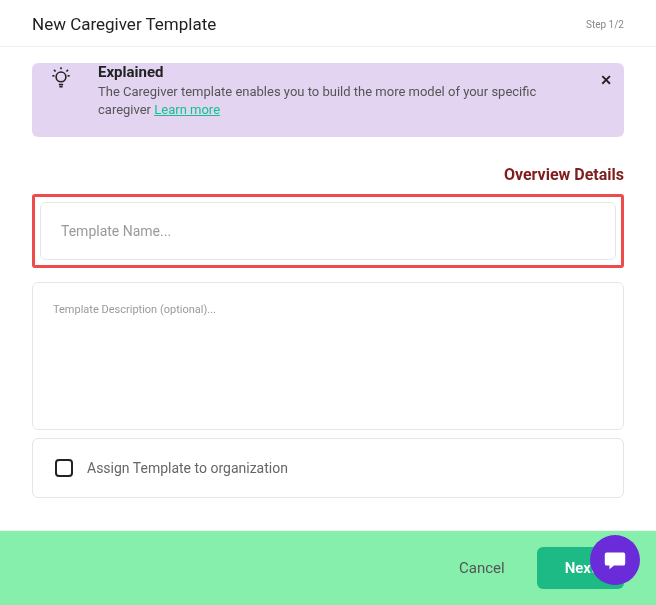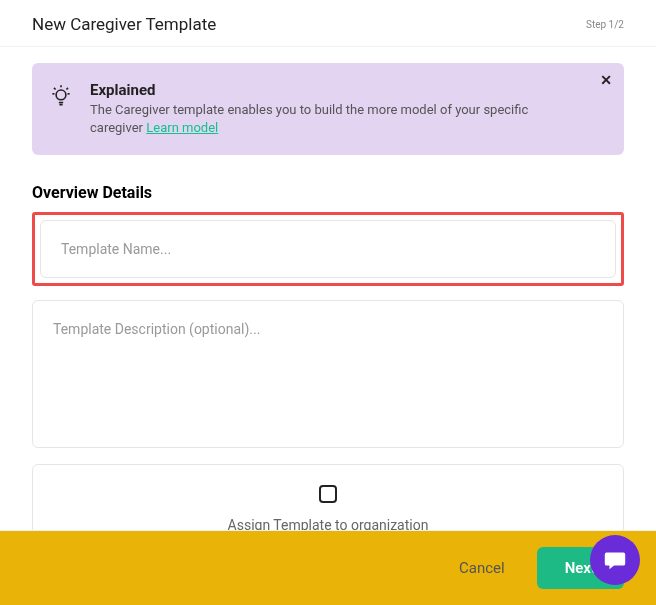--- a/index.html
+++ b/index.html
@@ -30,23 +30,23 @@
     .header-step {
       font-size: 10px;
       color: #888;
     }
     .content {
       padding: 16px 32px 0 32px;
     }
     .info-banner {
       background: #e3d5f2;
       border-radius: 6px;
-      padding: 18px 40px 18px 16px;
-      display: flex;
-      gap: 16px;
+      padding: 0 40px 18px 16px;
+      display: flex;
+      gap: 24px;
       position: relative;
       margin-bottom: 28px;
     }
     .info-icon-wrap {
       padding-top: 2px;
     }
     .info-icon-wrap svg {
       width: 26px;
       height: 26px;
     }
@@ -76,22 +76,23 @@
       font-size: 14px;
       font-weight: bold;
       color: #222;
       cursor: pointer;
       line-height: 1;
       padding: 4px;
     }
     .section-title {
       font-size: 16px;
       font-weight: 700;
-      color: #000000;
+      color: #7f1d1d;
       margin-bottom: 10px;
+      text-align: right;
     }
     .highlight-box {
       border: 3px solid #ef4b4b;
       border-radius: 3px;
       padding: 5px;
       margin-bottom: 14px;
     }
     .field-wrap {
       border: 1px solid #e5e5e5;
       border-radius: 6px;
@@ -110,58 +111,57 @@
     }
     .input-name::placeholder {
       color: #9a9a9a;
     }
     .textarea-desc {
       width: 100%;
       border: 1px solid #e5e5e5;
       border-radius: 6px;
       outline: none;
       padding: 20px 20px;
-      font-size: 14px;
+      font-size: 11px;
       font-family: inherit;
       color: #333;
       height: 148px;
       resize: none;
-      margin-bottom: 12px;
+      margin-bottom: 4px;
     }
     .textarea-desc::placeholder {
       color: #9a9a9a;
     }
     .assign-box {
       border: 1px solid #e5e5e5;
       border-radius: 6px;
       padding: 20px 22px;
       display: flex;
       align-items: center;
       gap: 14px;
-      flex-direction: column;
     }
     .checkbox {
       width: 18px;
       height: 18px;
       border: 2px solid #222;
       border-radius: 4px;
       cursor: pointer;
       flex-shrink: 0;
     }
     .assign-label {
       font-size: 14px;
       color: #666;
     }
     .footer {
       position: absolute;
       bottom: 0;
       left: 0;
       right: 0;
       border-top: 1px solid #f0f0f0;
-      background: #eab308;
+      background: #86efac;
       padding: 16px 32px;
       display: flex;
       justify-content: flex-end;
       align-items: center;
       gap: 20px;
     }
     .btn-cancel {
       background: none;
       border: none;
       font-size: 15px;
@@ -217,21 +217,21 @@
         <line x1="12" y1="2" x2="12" y2="4"></line>
         <line x1="4" y1="10" x2="6" y2="10"></line>
         <line x1="18" y1="10" x2="20" y2="10"></line>
         <line x1="5.5" y1="4.5" x2="7" y2="6"></line>
         <line x1="18.5" y1="4.5" x2="17" y2="6"></line>
       </svg>
     </div>
     <div class="info-text">
       <div class="info-title">Explained</div>
       <div class="info-desc">
-        <span>The Caregiver template enables you to build the more model of your specific caregiver </span><a class="info-link">Learn model</a>
+        <span>The Caregiver template enables you to build the more model of your specific caregiver </span><a class="info-link">Learn more</a>
       </div>
     </div>
     <div class="info-close">✕</div>
   </div>
 
   <div class="section-title">Overview Details</div>
 
   <div class="highlight-box">
     <div class="field-wrap">
       <input type="text" class="input-name" placeholder="Template Name..." style="">

